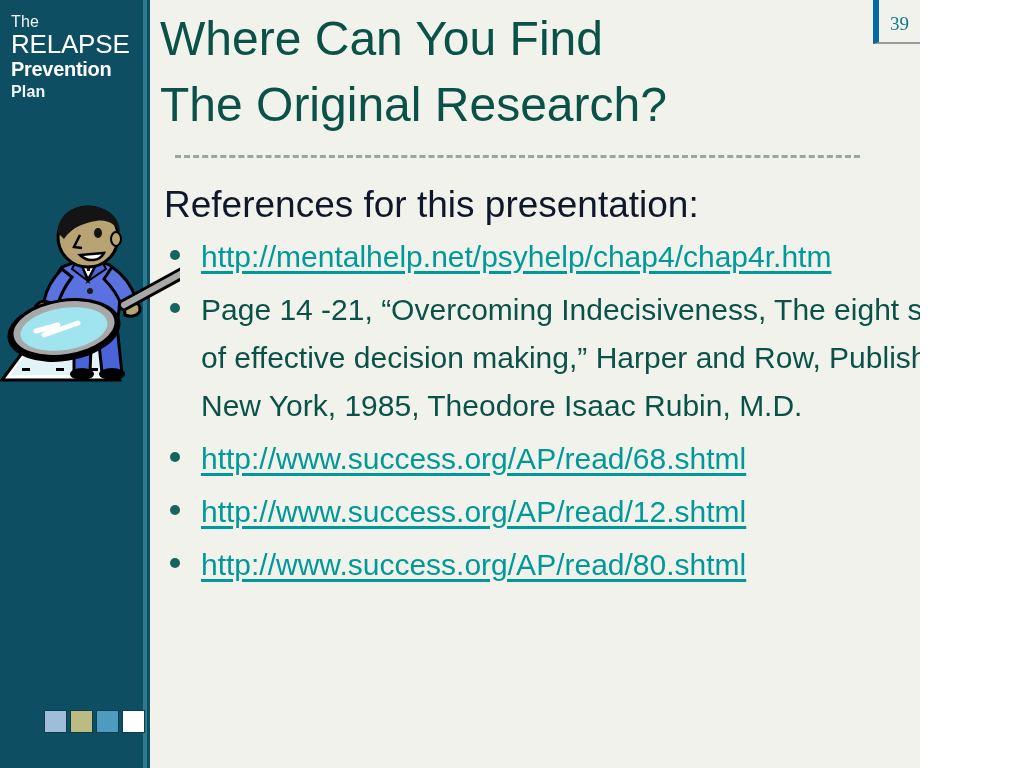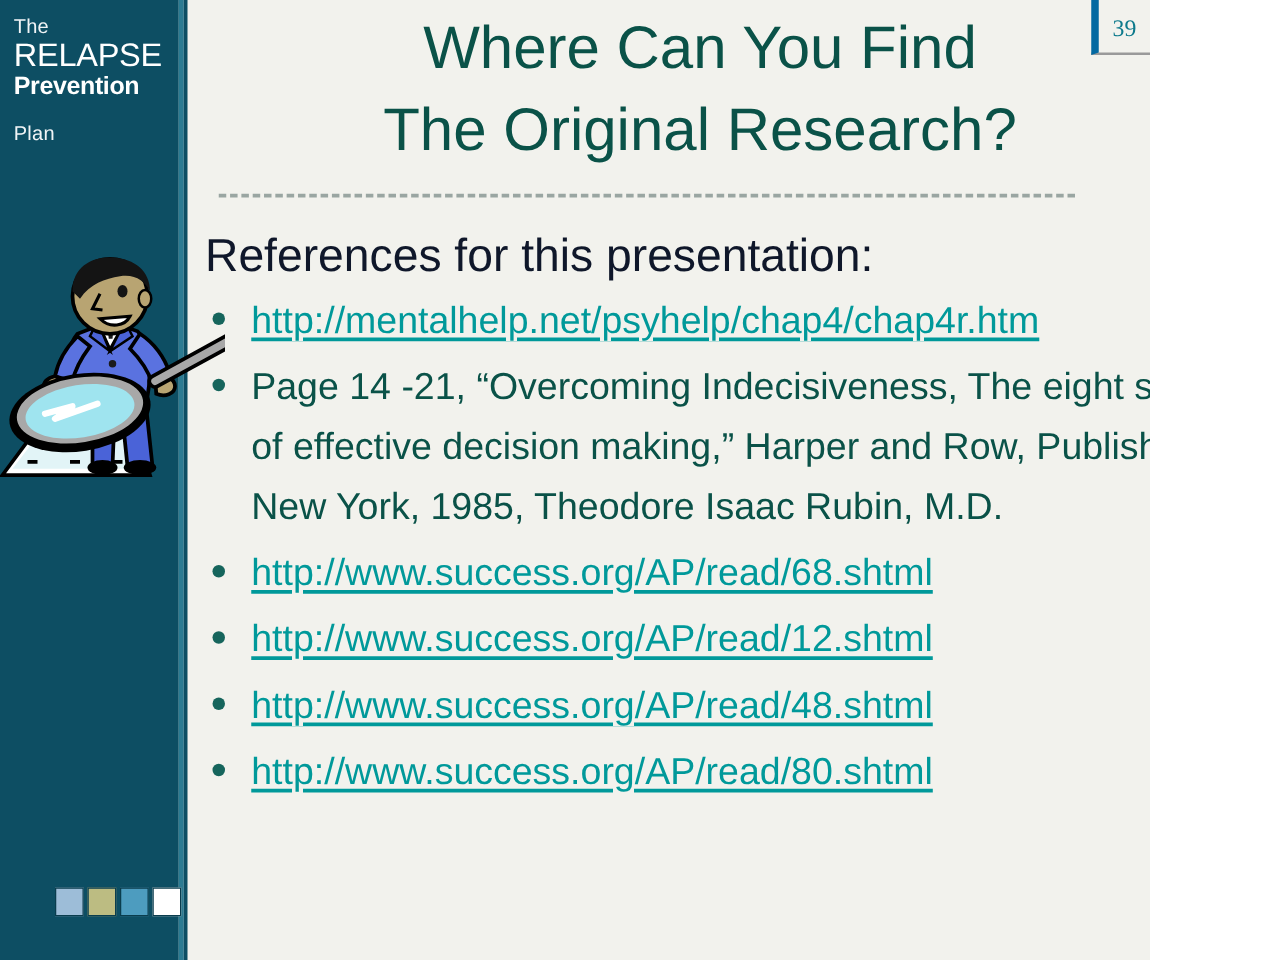--- a/index.html
+++ b/index.html
@@ -71,24 +71,24 @@
   }
   #logo .logo-prevention {
     font-size: 20px;
     font-weight: bold;
     letter-spacing: -.3px;
     line-height: 1.15;
     color: #ffffff;
   }
   #logo .logo-plan {
     font-size: 16px;
-    font-weight: 400;
+    font-weight: 700;
     letter-spacing: .2px;
     color: #f0f4f6;
-    margin-top: 19px;
+    margin-top: 3px;
   }
 
   
   #chips {
     position: absolute;
     left: 44px;
     top: 710px;
     display: flex;
     gap: 3px;
   }
@@ -129,21 +129,20 @@
     color: #0d7a8c;
     font-family: "Liberation Serif", serif;
     font-weight: normal;
   }
 
   #title {
     position: absolute;
     left: 160px;
     top: 6px;
     width: 800px;
-    text-align: center;
     color: #0a5248;
     font-size: 48px;
     line-height: 1.38;
     font-weight: 400;
     font-family: "Liberation Sans", sans-serif;
     white-space: pre-line;
   }
 
   #divider {
     position: absolute;
@@ -308,22 +307,18 @@
       <li class="link-item">
         <span class="bullet"></span>
         <span class="ref-text">http://www.success.org/AP/read/68.shtml</span>
       </li>
       <li class="link-item">
         <span class="bullet"></span>
         <span class="ref-text">http://www.success.org/AP/read/12.shtml</span>
       </li>
       <li class="link-item">
         <span class="bullet"></span>
-        <span class="ref-text">http://www.success.org/AP/read/48.shtml</span>
-      </li>
-      <li class="link-item">
-        <span class="bullet"></span>
         <span class="ref-text">http://www.success.org/AP/read/80.shtml</span>
       </li>
     </ul>
   </div>
 
 </div>
 
 </body></html>

